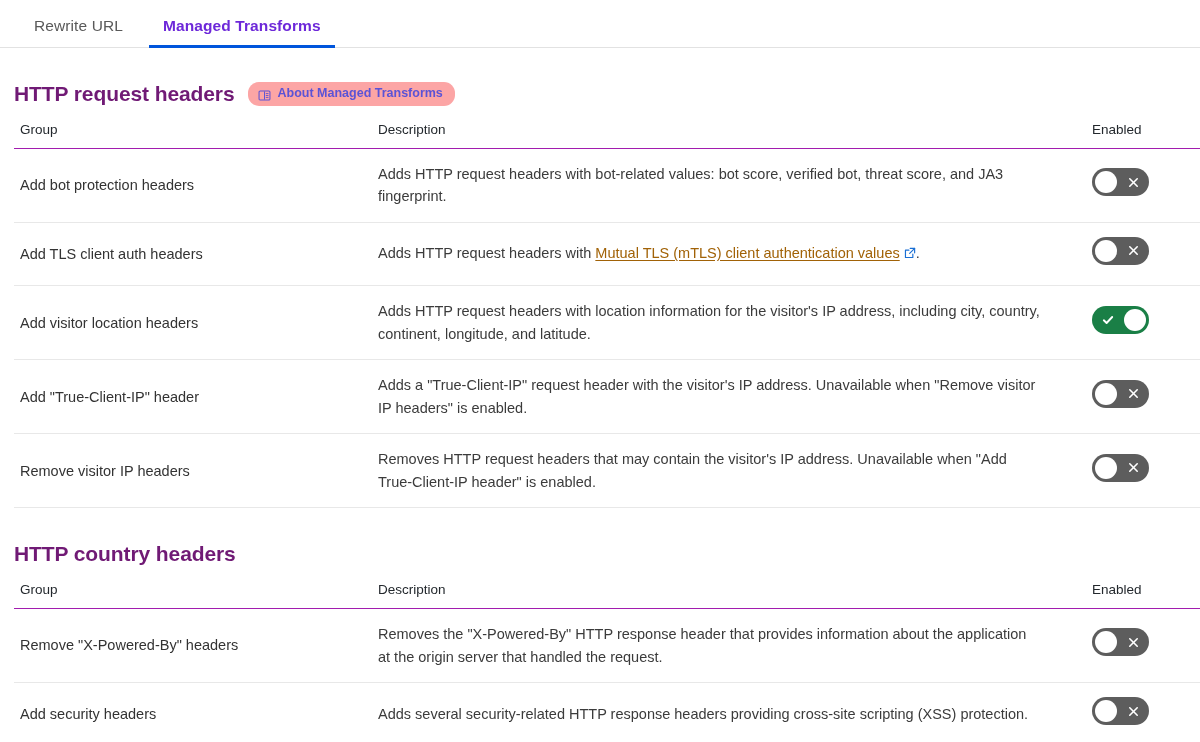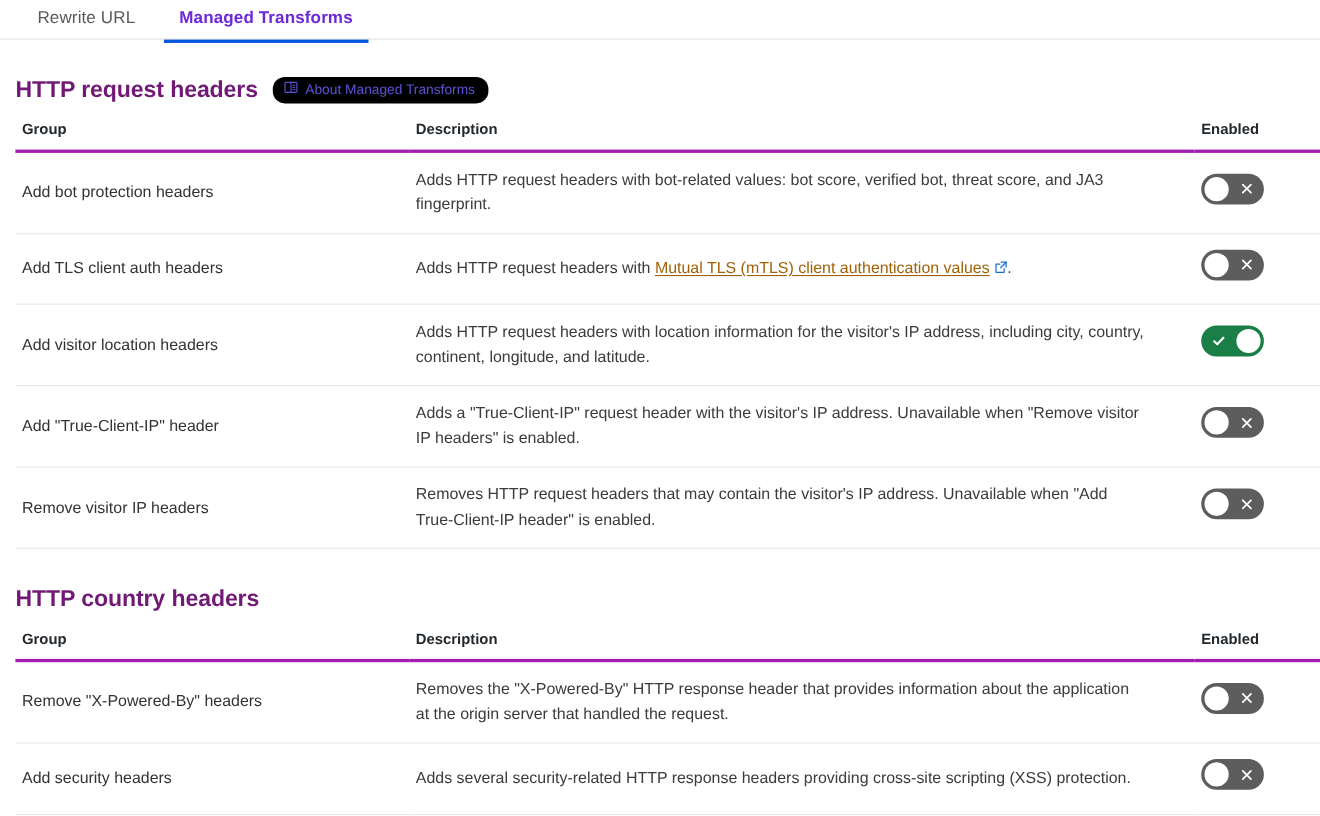--- a/index.html
+++ b/index.html
@@ -10,23 +10,23 @@
     height: 742px;
     background: #ffffff;
     font-family: "Liberation Sans", sans-serif;
     color: #313131;
     overflow: hidden;
   }
 
   
   .tabbar {
     position: relative;
-    height: 36px;
+    height: 48px;
     display: flex;
-    align-items: center;
+    align-items: flex-end;
     padding-left: 14px;
   }
   .tabbar::after {
     content: "";
     position: absolute;
     left: 0; right: 0; bottom: 0;
     height: 1px;
     background: #e2e2e2;
   }
   .tab {
@@ -63,45 +63,46 @@
     margin-bottom: 12px;
   }
   .section-title {
     font-size: 21px;
     font-weight: 700;
     color: #701a75;
     letter-spacing: -0.1px;
   }
   .about-badge {
     display: inline-flex;
-    align-items: flex-start;
+    align-items: flex-end;
     gap: 7px;
-    background: #000000;
+    background: #fca5a5;
     color: #5b53d6;
     border-radius: 11px;
     padding: 3px 12px 4px 10px;
     font-size: 12.5px;
     cursor: pointer;
     line-height: 1.35;
+    font-weight: bold;
   }
   .about-badge svg { display: block; }
 
   
   table {
     width: 100%;
     border-collapse: collapse;
     table-layout: fixed;
   }
   thead th {
     text-align: left;
     font-size: 13.5px;
-    font-weight: 700;
+    font-weight: 400;
     color: #23282d;
     padding: 4px 6px 11px 6px;
-    border-bottom: 3px solid #a21caf;
+    border-bottom: 1px solid #a21caf;
   }
   col.c-group { width: 358px; }
   col.c-desc  { width: 714px; }
   col.c-enab  { width: 128px; }
 
   tbody td {
     border-bottom: 1px solid #e8e8e8;
     padding: 14px 6px;
     vertical-align: middle;
     font-size: 14.5px;

